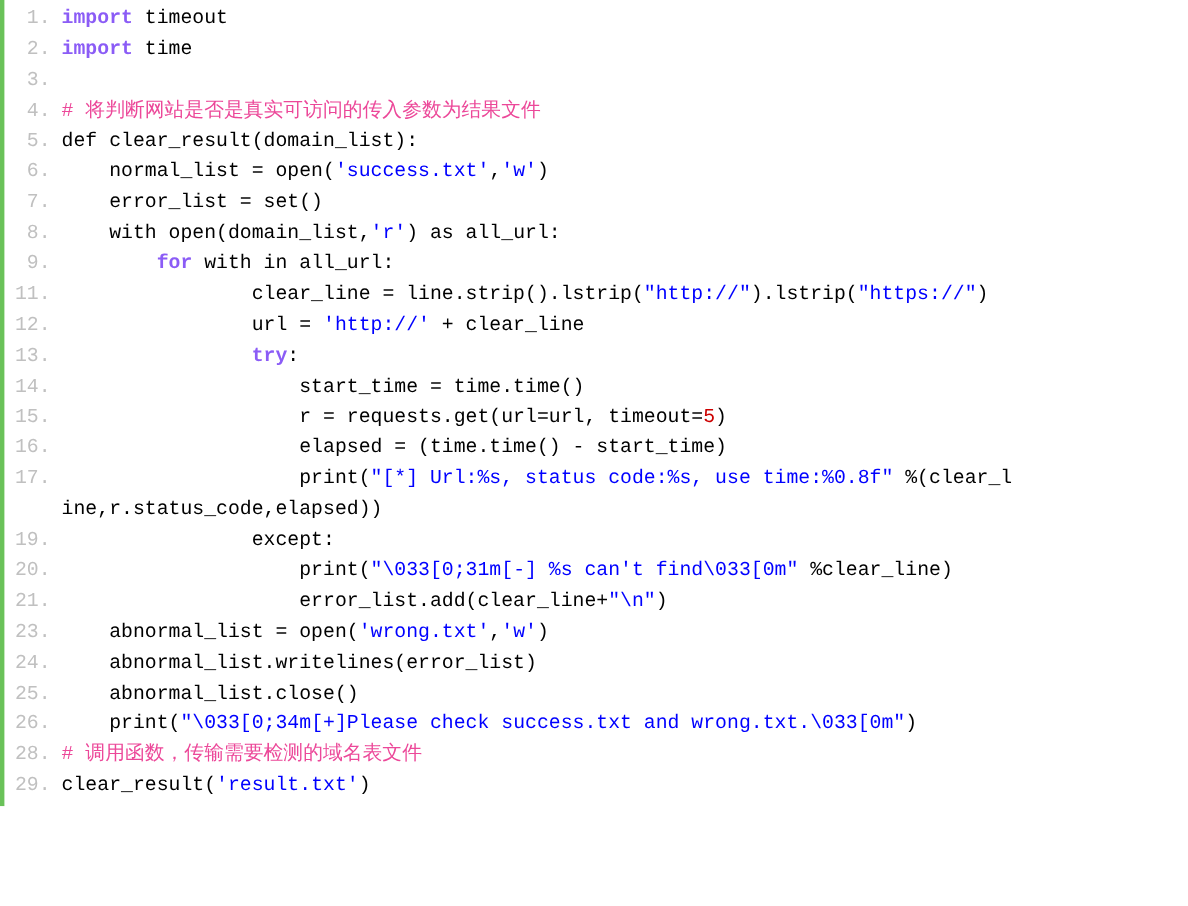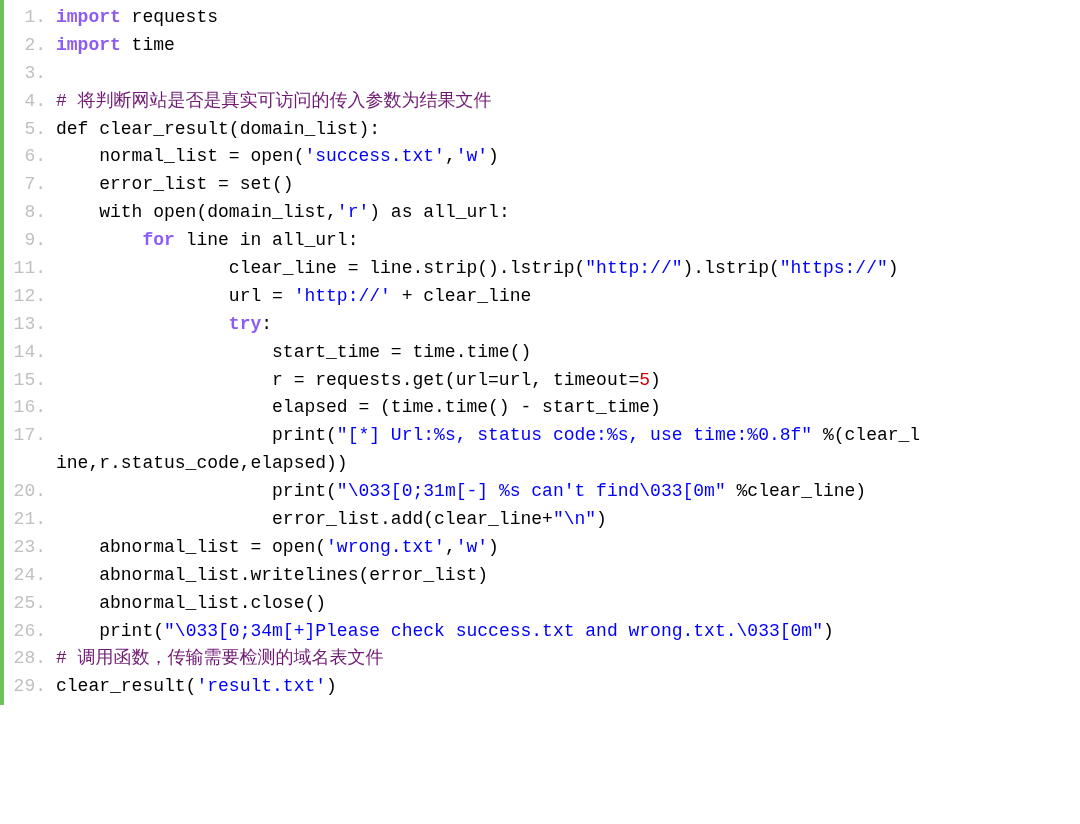--- a/index.html
+++ b/index.html
@@ -28,45 +28,46 @@
     user-select: none;
     font-family: inherit;
   }
   .content {
     flex: 1;
     color: #000;
     overflow: hidden;
   }
   .kw   { color: #8b5cf6; font-weight: bold; }   
   .str  { color: #0000FF; margin-top: 32px; }                      
-  .cmt  { color: #701a75; }                      
+  .cmt  { color: #ec4899; }                      
   .num  { color: #CC0000; }                      
   .txt  { color: #000000; }
 </style>
 </head>
 <body>
 
 <div class="code-container" id="code-root">
-    <div class="line"><span class="gutter">1.</span><span class="content"><span class="kw">import</span><span class="txt"> requests</span></span></div>
+    <div class="line"><span class="gutter">1.</span><span class="content"><span class="kw">import</span><span class="txt"> timeout</span></span></div>
     <div class="line"><span class="gutter">2.</span><span class="content"><span class="kw">import</span><span class="txt"> time</span></span></div>
     <div class="line"><span class="gutter">3.</span><span class="content"><span class="txt"></span></span></div>
     <div class="line"><span class="gutter">4.</span><span class="content"><span class="cmt"># 将判断网站是否是真实可访问的传入参数为结果文件</span></span></div>
     <div class="line"><span class="gutter">5.</span><span class="content"><span class="txt">def clear_result(domain_list):</span></span></div>
     <div class="line"><span class="gutter">6.</span><span class="content"><span class="txt">    normal_list = open(</span><span class="str">'success.txt'</span><span class="txt">,</span><span class="str">'w'</span><span class="txt">)</span></span></div>
     <div class="line"><span class="gutter">7.</span><span class="content"><span class="txt">    error_list = set()</span></span></div>
     <div class="line"><span class="gutter">8.</span><span class="content"><span class="txt">    with open(domain_list,</span><span class="str">'r'</span><span class="txt">) as all_url:</span></span></div>
-    <div class="line"><span class="gutter">9.</span><span class="content"><span class="txt">        </span><span class="kw">for</span><span class="txt"> line in all_url:</span></span></div>
+    <div class="line"><span class="gutter">9.</span><span class="content"><span class="txt">        </span><span class="kw">for</span><span class="txt"> with in all_url:</span></span></div>
     <div class="line"><span class="gutter">11.</span><span class="content"><span class="txt">                clear_line = line.strip().lstrip(</span><span class="str">"http://"</span><span class="txt">).lstrip(</span><span class="str">"https://"</span><span class="txt">)</span></span></div>
     <div class="line"><span class="gutter">12.</span><span class="content"><span class="txt">                url = </span><span class="str">'http://'</span><span class="txt"> + clear_line</span></span></div>
     <div class="line"><span class="gutter">13.</span><span class="content"><span class="txt">                </span><span class="kw">try</span><span class="txt">:</span></span></div>
     <div class="line"><span class="gutter">14.</span><span class="content"><span class="txt">                    start_time = time.time()</span></span></div>
     <div class="line"><span class="gutter">15.</span><span class="content"><span class="txt">                    r = requests.get(url=url, timeout=</span><span class="num">5</span><span class="txt">)</span></span></div>
     <div class="line"><span class="gutter">16.</span><span class="content"><span class="txt">                    elapsed = (time.time() - start_time)</span></span></div>
     <div class="line"><span class="gutter">17.</span><span class="content"><span class="txt">                    print(</span><span class="str">"[*] Url:%s, status code:%s, use time:%0.8f"</span><span class="txt"> %(clear_l</span></span></div>
     <div class="line"><span class="gutter"></span><span class="content"><span class="txt">ine,r.status_code,elapsed))</span></span></div>
+    <div class="line"><span class="gutter">19.</span><span class="content"><span class="txt">                except:</span></span></div>
     <div class="line"><span class="gutter">20.</span><span class="content"><span class="txt">                    print(</span><span class="str">"\033[0;31m[-] %s can't find\033[0m"</span><span class="txt"> %clear_line)</span></span></div>
     <div class="line"><span class="gutter">21.</span><span class="content"><span class="txt">                    error_list.add(clear_line+</span><span class="str">"\n"</span><span class="txt">)</span></span></div>
     <div class="line"><span class="gutter">23.</span><span class="content"><span class="txt">    abnormal_list = open(</span><span class="str">'wrong.txt'</span><span class="txt">,</span><span class="str">'w'</span><span class="txt">)</span></span></div>
     <div class="line"><span class="gutter">24.</span><span class="content"><span class="txt">    abnormal_list.writelines(error_list)</span></span></div>
     <div class="line"><span class="gutter">25.</span><span class="content"><span class="txt">    abnormal_list.close()</span></span></div>
     <div class="line"><span class="gutter">26.</span><span class="content"><span class="txt">    print(</span><span class="str">"\033[0;34m[+]Please check success.txt and wrong.txt.\033[0m"</span><span class="txt">)</span></span></div>
     <div class="line"><span class="gutter">28.</span><span class="content"><span class="cmt"># 调用函数，传输需要检测的域名表文件</span></span></div>
     <div class="line"><span class="gutter">29.</span><span class="content"><span class="txt">clear_result(</span><span class="str">'result.txt'</span><span class="txt">)</span></span></div>
   </div>
 

